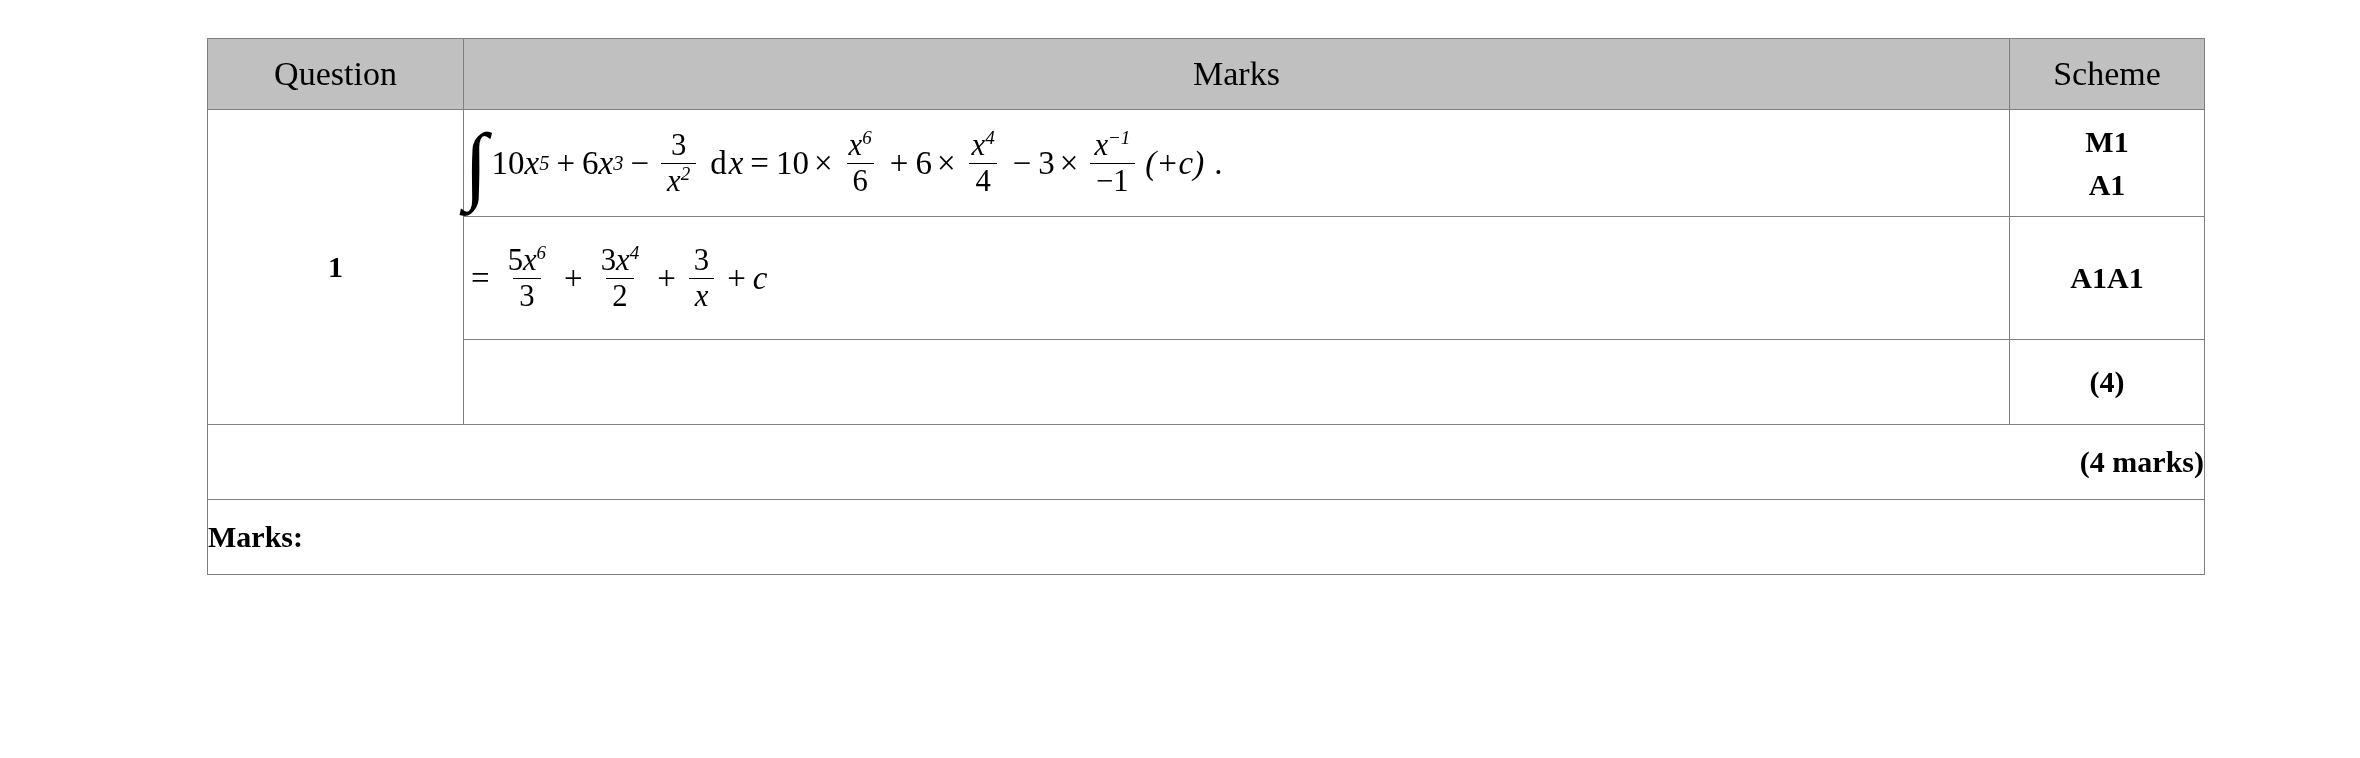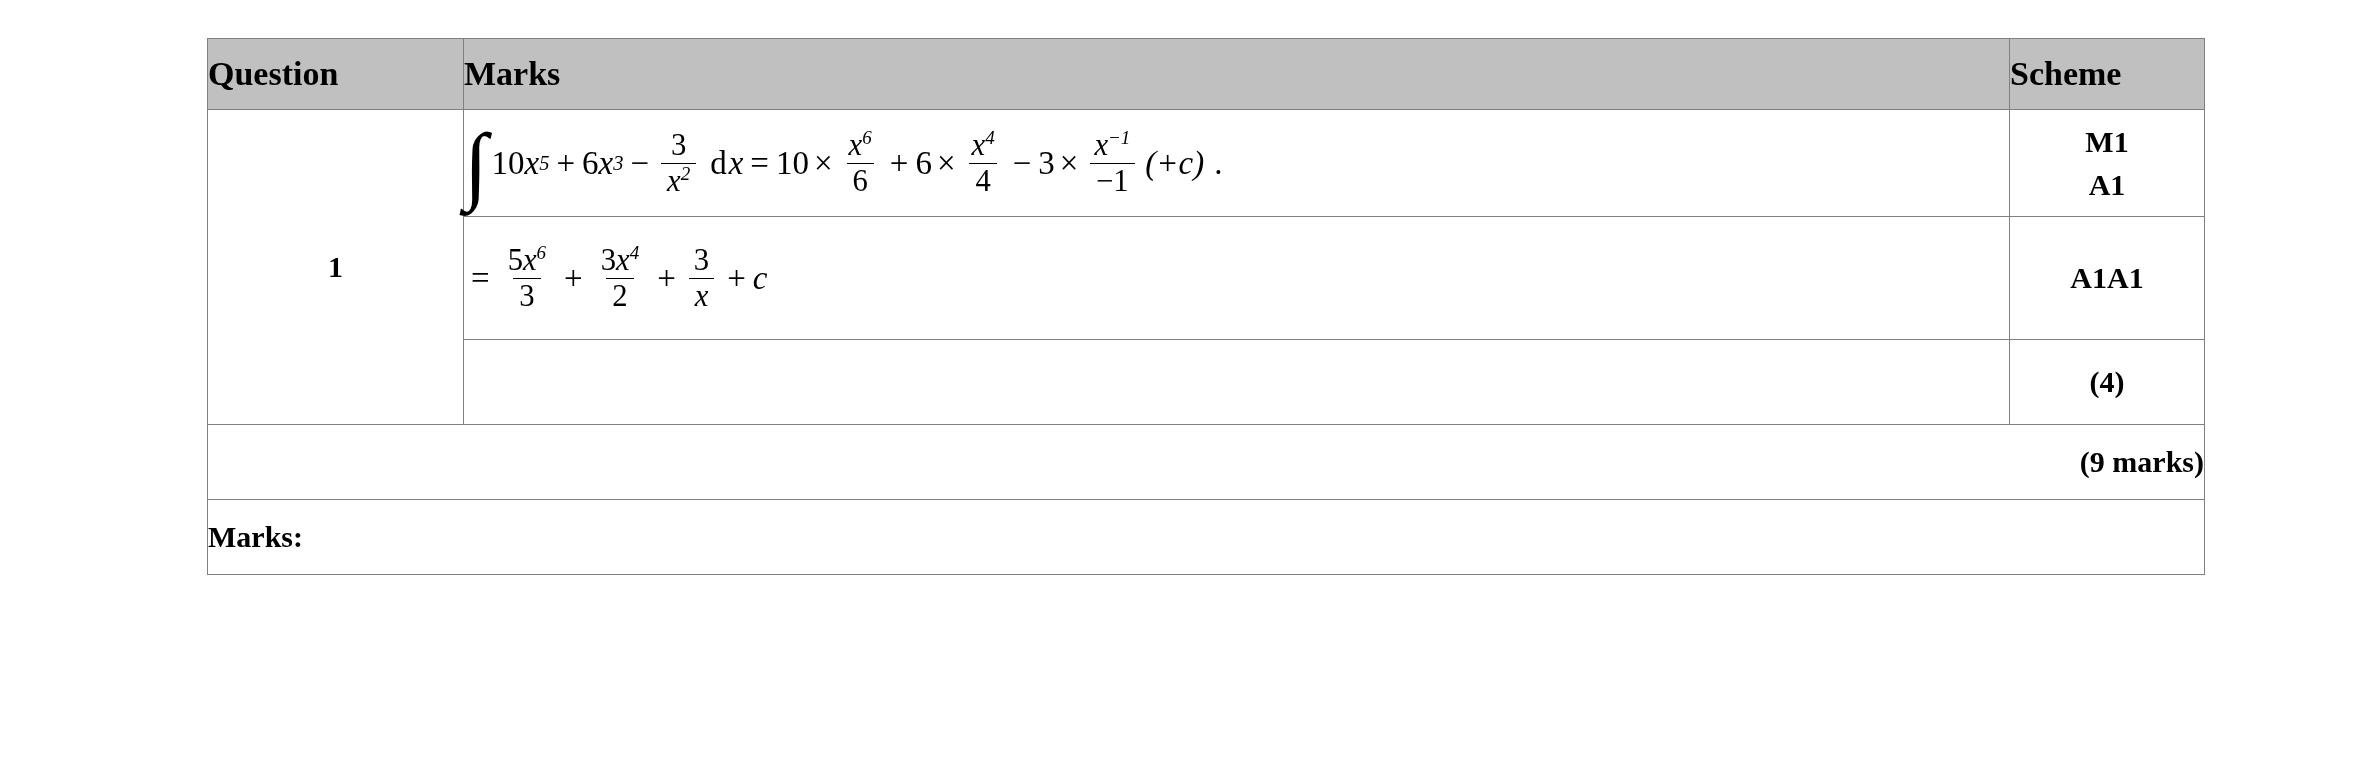--- a/index.html
+++ b/index.html
@@ -28,22 +28,22 @@
     border-collapse: collapse;
     table-layout: fixed;
   }
   .mark-table td, .mark-table th {
     border: 1px solid #808080;
     padding: 0;
     vertical-align: middle;
   }
   .hdr {
     background: #c0c0c0;
-    text-align: left;
-    font-weight: bold;
+    text-align: center;
+    font-weight: normal;
     font-size: 34px;
     height: 70px;
     font-family: "Liberation Serif", serif;
   }
   .col-q { width: 256px; }
   .col-s { width: 1546px; }
   .col-m { width: 195px; }
 
   .qnum {
     text-align: center;
@@ -220,21 +220,21 @@
           <div>A1A1</div>
         </td>
       </tr>
 
       <tr>
         <td class="scheme-cell row3"></td>
         <td class="marks-cell">(4)</td>
       </tr>
 
       <tr>
-        <td class="totals-cell" colspan="3">(9 marks)</td>
+        <td class="totals-cell" colspan="3">(4 marks)</td>
       </tr>
 
       <tr>
         <td class="notes-cell" colspan="3">Marks:</td>
       </tr>
     </tbody>
   </table>
 </div>
 
 </body></html>

